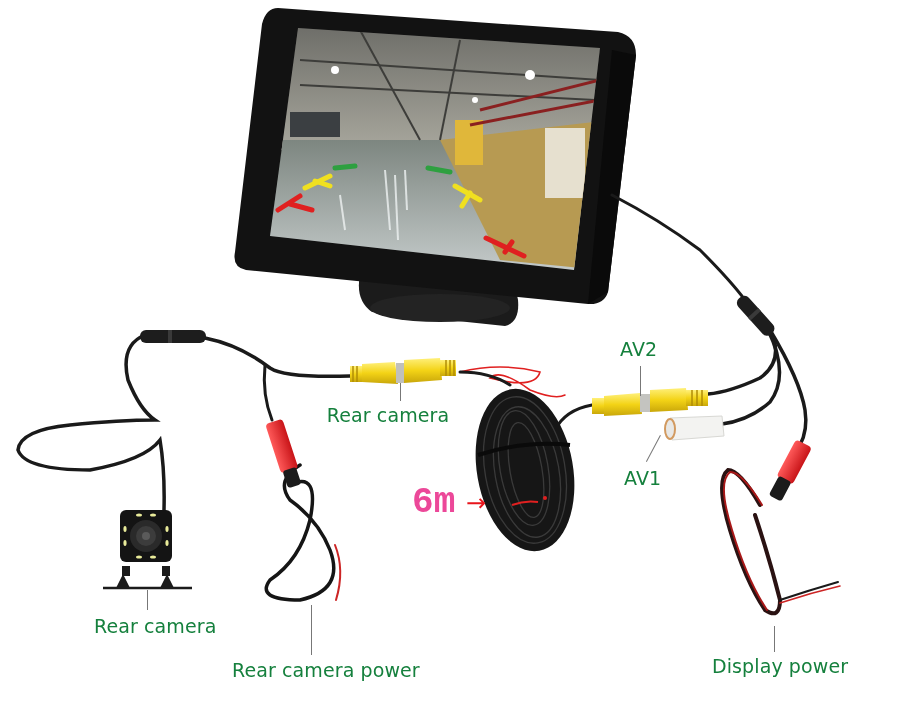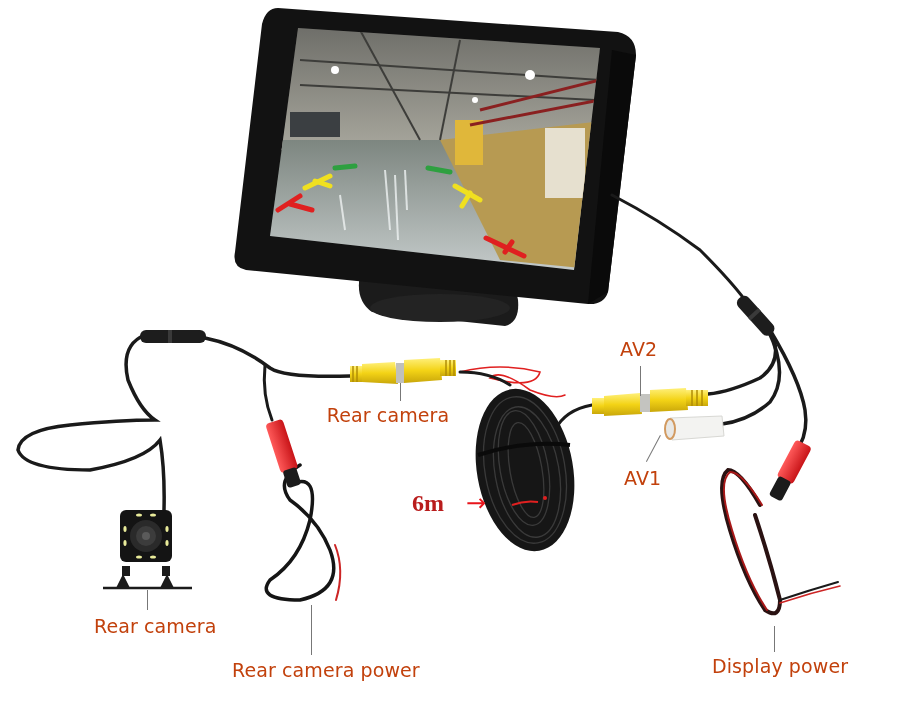--- a/index.html
+++ b/index.html
@@ -5,27 +5,27 @@
   html, body { margin: 0; padding: 0; }
   body {
     width: 900px; height: 709px; overflow: hidden;
     background: #ffffff;
     font-family: "DejaVu Sans", "Liberation Sans", sans-serif;
     position: relative;
   }
   .stage { position: absolute; left: 0; top: 0; width: 900px; height: 709px; }
   svg.art { position: absolute; left: 0; top: 0; }
   .label {
-    position: absolute; color: #c2410c; font-size: 19px; line-height: 22px;
+    position: absolute; color: #15803d; font-size: 19px; line-height: 22px;
     white-space: nowrap; letter-spacing: 0.1px;
   }
   .label.center { text-align: center; }
   .label.red6m {
-    color: #b91c1c; font-weight: bold; font-size: 24px; line-height: 30px;
-    font-family: Liberation Serif, serif;
+    color: #ec4899; font-weight: bold; font-size: 36px; line-height: 30px;
+    font-family: Liberation Mono, monospace;
   }
   .arrow6m {
     position: absolute; color: #e8141b; font-size: 24px; line-height: 30px;
     font-family: "DejaVu Sans", sans-serif;
   }
   .leader { position: absolute; width: 1px; background: #777; }
 </style>
 </head>
 <body>
 

